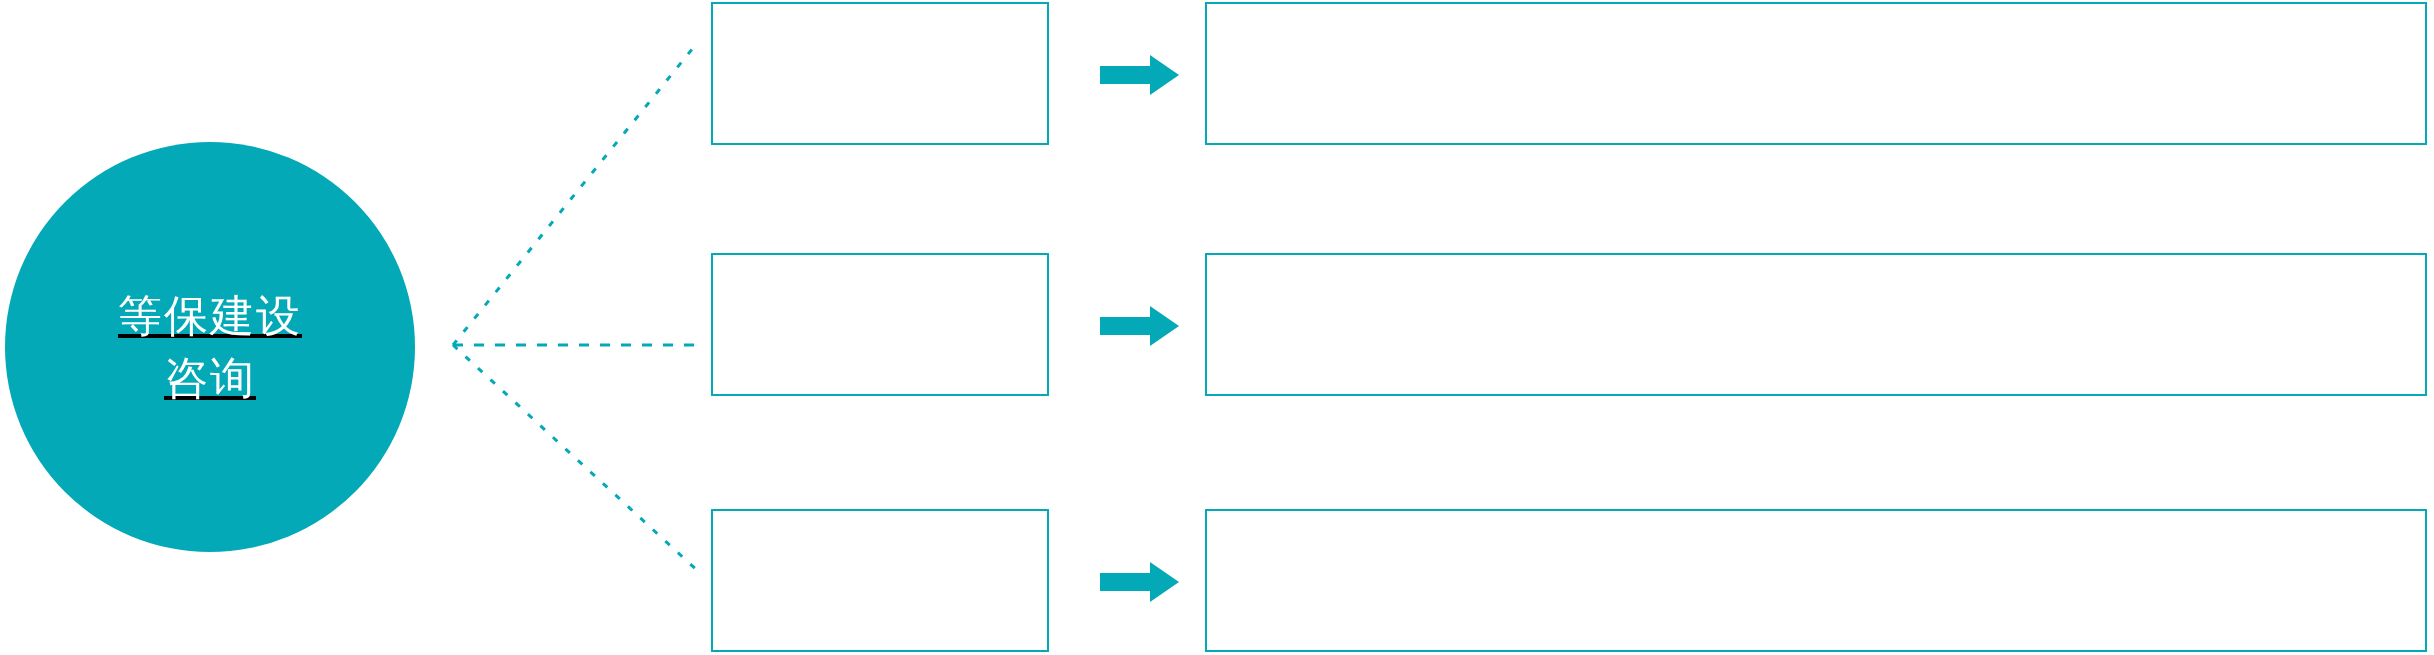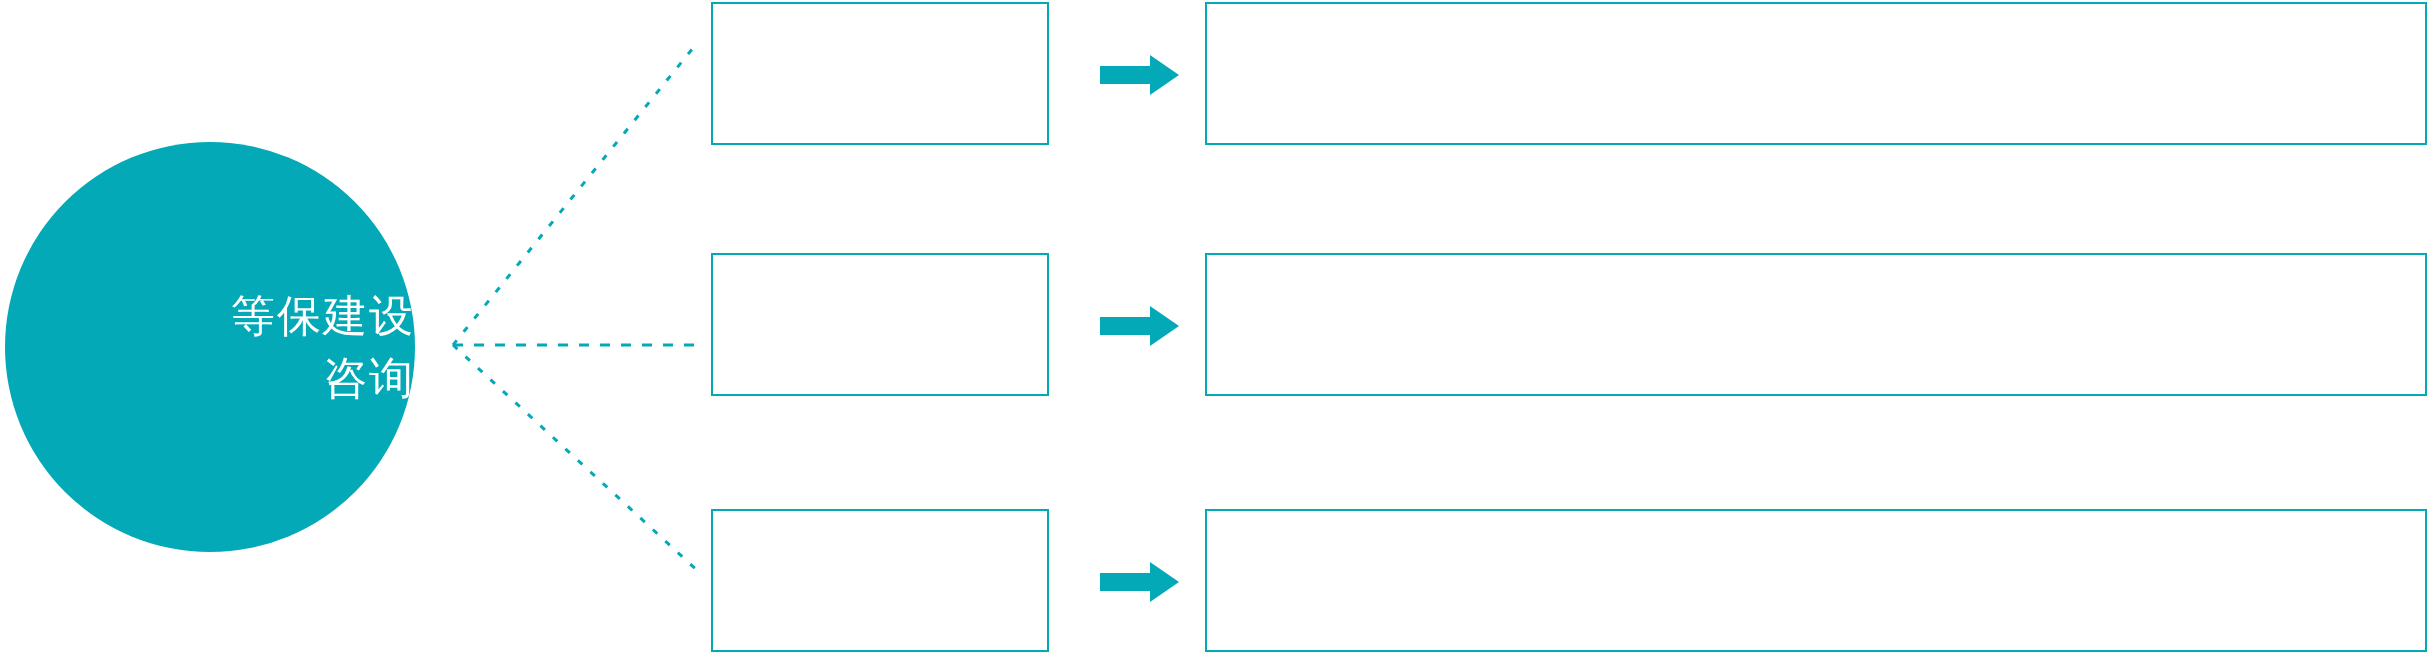--- a/index.html
+++ b/index.html
@@ -23,23 +23,24 @@
   .hub-circle {
     position: absolute;
     left: 5px;
     top: 142px;
     width: 410px;
     height: 410px;
     border-radius: 50%;
     background: #04a9b8;
     display: flex;
     flex-direction: column;
-    align-items: flex-end;
+    align-items: center;
     justify-content: center;
     box-sizing: border-box;
+    text-decoration: underline;
   }
   .hub-line {
     color: #ffffff;
     font-size: 44px;
     line-height: 1.42;
     letter-spacing: 2px;
     font-weight: 300;
     text-align: center;
     white-space: nowrap;
   }

